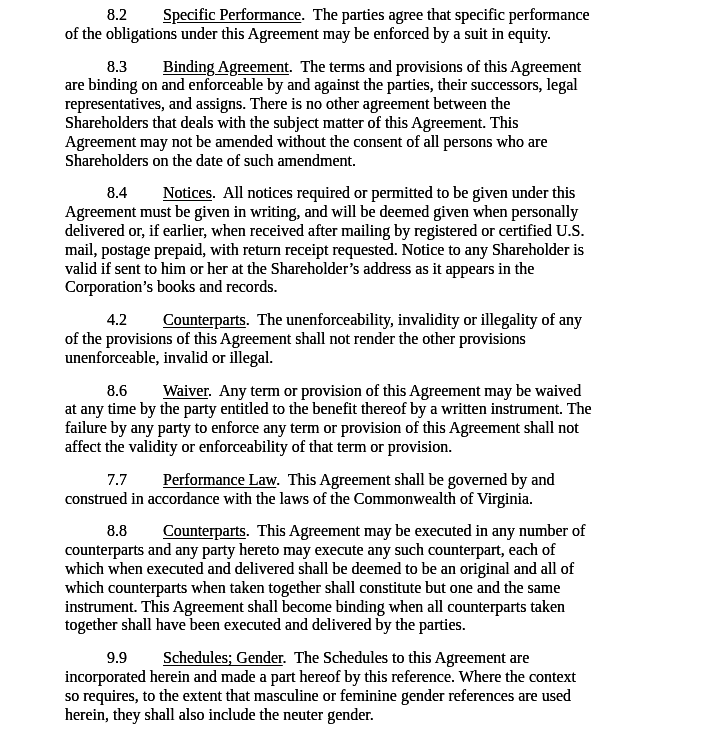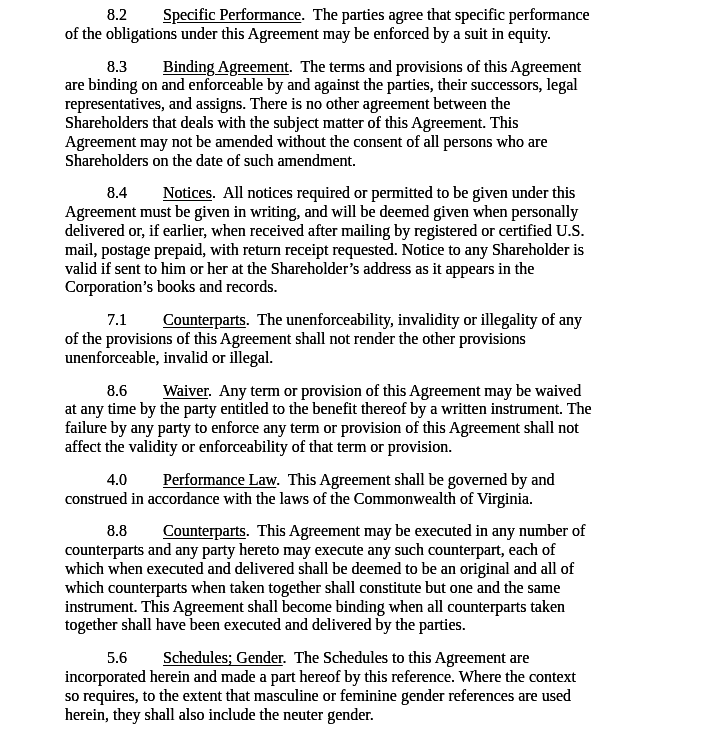--- a/index.html
+++ b/index.html
@@ -42,23 +42,23 @@
 <body style="background: rgb(255, 255, 255); color: rgb(0, 0, 0);">
 
 <div class="page">
   <div id="sections-root">
   <p class="para"><span class="pnum">8.2</span><span class="phead">Specific Performance</span><span class="pbody">.&nbsp; The parties agree that specific performance<br>of the obligations under this Agreement may be enforced by a suit in equity.</span></p>
 
   <p class="para"><span class="pnum">8.3</span><span class="phead">Binding Agreement</span><span class="pbody">.&nbsp; The terms and provisions of this Agreement<br>are binding on and enforceable by and against the parties, their successors, legal<br>representatives, and assigns. There is no other agreement between the<br>Shareholders that deals with the subject matter of this Agreement. This<br>Agreement may not be amended without the consent of all persons who are<br>Shareholders on the date of such amendment.</span></p>
 
   <p class="para"><span class="pnum">8.4</span><span class="phead">Notices</span><span class="pbody">.&nbsp; All notices required or permitted to be given under this<br>Agreement must be given in writing, and will be deemed given when personally<br>delivered or, if earlier, when received after mailing by registered or certified U.S.<br>mail, postage prepaid, with return receipt requested. Notice to any Shareholder is<br>valid if sent to him or her at the Shareholder’s address as it appears in the<br>Corporation’s books and records.</span></p>
 
-  <p class="para"><span class="pnum">7.1</span><span class="phead">Counterparts</span><span class="pbody">.&nbsp; The unenforceability, invalidity or illegality of any<br>of the provisions of this Agreement shall not render the other provisions<br>unenforceable, invalid or illegal.</span></p>
+  <p class="para"><span class="pnum">4.2</span><span class="phead">Counterparts</span><span class="pbody">.&nbsp; The unenforceability, invalidity or illegality of any<br>of the provisions of this Agreement shall not render the other provisions<br>unenforceable, invalid or illegal.</span></p>
 
   <p class="para"><span class="pnum">8.6</span><span class="phead">Waiver</span><span class="pbody">.&nbsp; Any term or provision of this Agreement may be waived<br>at any time by the party entitled to the benefit thereof by a written instrument. The<br>failure by any party to enforce any term or provision of this Agreement shall not<br>affect the validity or enforceability of that term or provision.</span></p>
 
-  <p class="para"><span class="pnum">4.0</span><span class="phead">Performance Law</span><span class="pbody">.&nbsp; This Agreement shall be governed by and<br>construed in accordance with the laws of the Commonwealth of Virginia.</span></p>
+  <p class="para"><span class="pnum">7.7</span><span class="phead">Performance Law</span><span class="pbody">.&nbsp; This Agreement shall be governed by and<br>construed in accordance with the laws of the Commonwealth of Virginia.</span></p>
 
   <p class="para"><span class="pnum">8.8</span><span class="phead">Counterparts</span><span class="pbody">.&nbsp; This Agreement may be executed in any number of<br>counterparts and any party hereto may execute any such counterpart, each of<br>which when executed and delivered shall be deemed to be an original and all of<br>which counterparts when taken together shall constitute but one and the same<br>instrument. This Agreement shall become binding when all counterparts taken<br>together shall have been executed and delivered by the parties.</span></p>
 
-  <p class="para"><span class="pnum">5.6</span><span class="phead">Schedules; Gender</span><span class="pbody">.&nbsp; The Schedules to this Agreement are<br>incorporated herein and made a part hereof by this reference. Where the context<br>so requires, to the extent that masculine or feminine gender references are used<br>herein, they shall also include the neuter gender.</span></p>
+  <p class="para"><span class="pnum">9.9</span><span class="phead">Schedules; Gender</span><span class="pbody">.&nbsp; The Schedules to this Agreement are<br>incorporated herein and made a part hereof by this reference. Where the context<br>so requires, to the extent that masculine or feminine gender references are used<br>herein, they shall also include the neuter gender.</span></p>
 </div>
 </div>
 
 </body></html>

